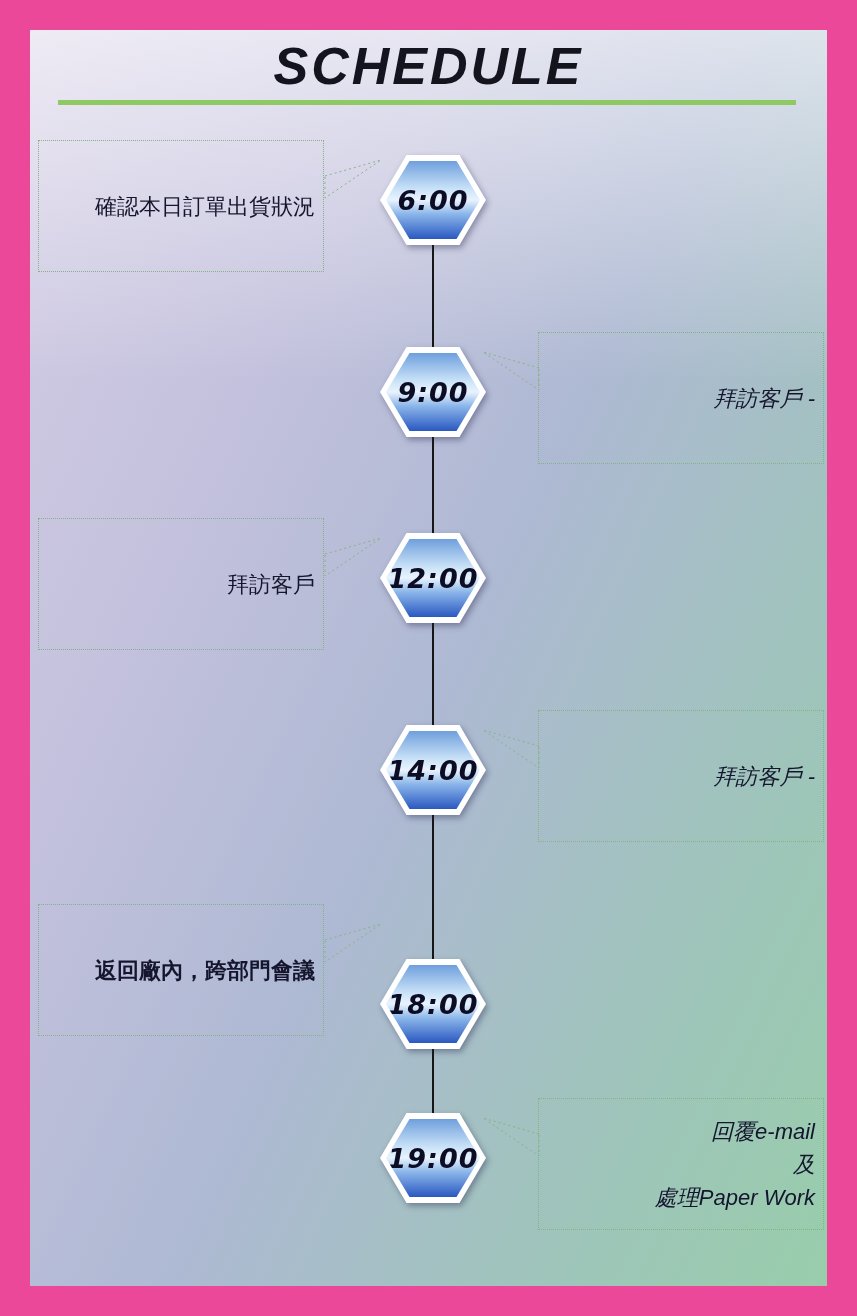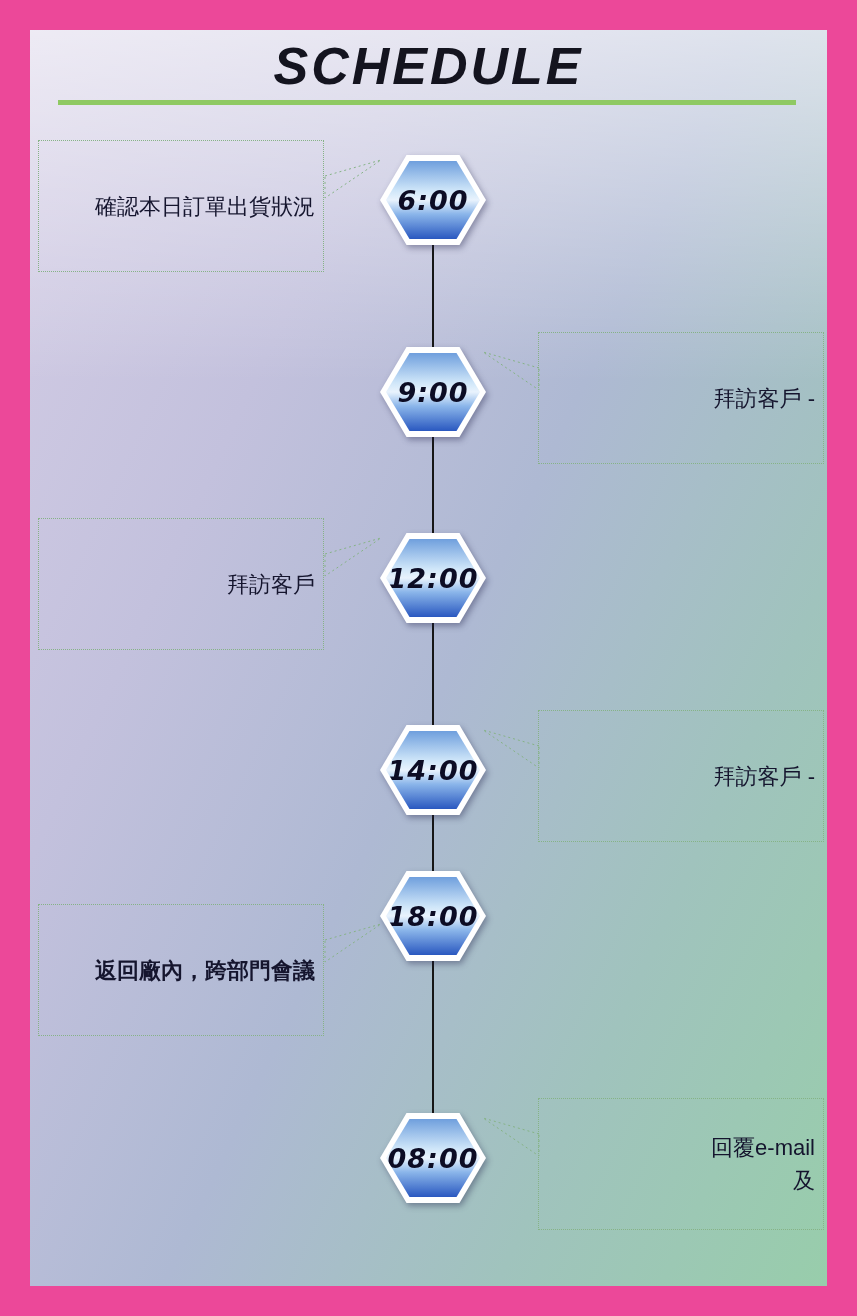--- a/index.html
+++ b/index.html
@@ -17,21 +17,21 @@
   }
   .underline{position:absolute;left:58px;top:100px;width:738px;height:5px;}
   .connector{position:absolute;left:432px;top:200px;width:2px;height:958px;background:#161616;}
   .callout{
     position:absolute;width:286px;height:132px;border:1px dotted #86b386;
     display:flex;flex-direction:column;justify-content:center;align-items:flex-end;
     font-size:22px;color:#15152e;line-height:1.5;text-align:center;box-sizing:border-box;
     padding:4px 8px;
   }
   .callout.left{left:38px;}
-  .callout.right{left:538px;}
+  .callout.right{left:538px;font-style:italic;}
   .pointer{position:absolute;overflow:visible;}
   .hex-wrap{position:absolute;left:380px;width:106px;height:90px;filter:drop-shadow(2px 3px 3px rgba(30,30,70,.40));}
   .hex-outer{
     position:absolute;inset:0;background:#ffffff;
     clip-path:polygon(25% 0,75% 0,100% 50%,75% 100%,25% 100%,0 50%);
   }
   .hex-inner{
     position:absolute;inset:6px;
     clip-path:polygon(25% 0,75% 0,100% 50%,75% 100%,25% 100%,0 50%);
     background:linear-gradient(180deg,#6f9fdd 0%,#cfe6f9 38%,#e9f3fd 50%,#8bb6ea 68%,#2a58c0 100%);
@@ -102,35 +102,36 @@
             <span class="hex-time">14:00</span>
           </div>
         </div>
       </div>
       <div class="callout left" style="top: 904px; font-weight: bold;">
         <div>返回廠內，跨部門會議</div>
       </div>
       <svg class="pointer" width="60" height="48" style="top: 918px; left: 324px;">
         <polygon points="1,22 57,6 1,44" fill="none" stroke="#86b386" stroke-width="1" stroke-dasharray="2,3"></polygon>
       </svg>
-      <div class="hex-wrap" style="top: 871px;">
+      <div class="hex-wrap" style="top: 959px;">
         <div class="hex-outer">
           <div class="hex-inner">
             <span class="hex-time">18:00</span>
           </div>
         </div>
       </div>
       <div class="callout right" style="top: 1098px;">
         <div>回覆e-mail</div>
         <div>及</div>
+        <div>處理Paper Work</div>
       </div>
       <svg class="pointer" width="60" height="48" style="top: 1112px; left: 480px;">
         <polygon points="59,22 3,6 59,44" fill="none" stroke="#86b386" stroke-width="1" stroke-dasharray="2,3"></polygon>
       </svg>
       <div class="hex-wrap" style="top: 1113px;">
         <div class="hex-outer">
           <div class="hex-inner">
-            <span class="hex-time">08:00</span>
+            <span class="hex-time">19:00</span>
           </div>
         </div>
       </div>
     </div>
 </div>
 
 </body></html>

